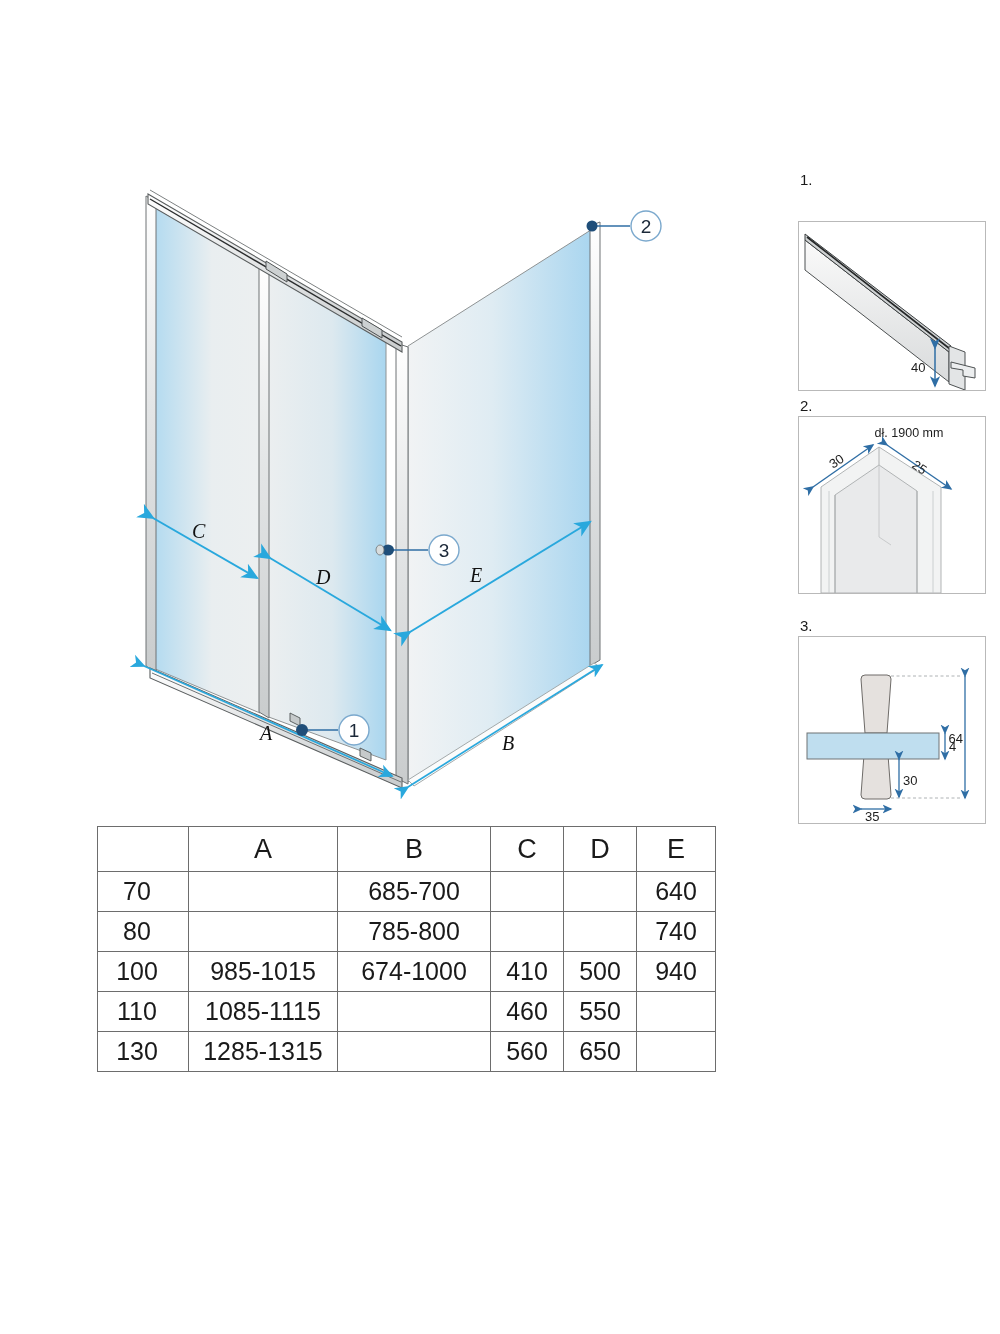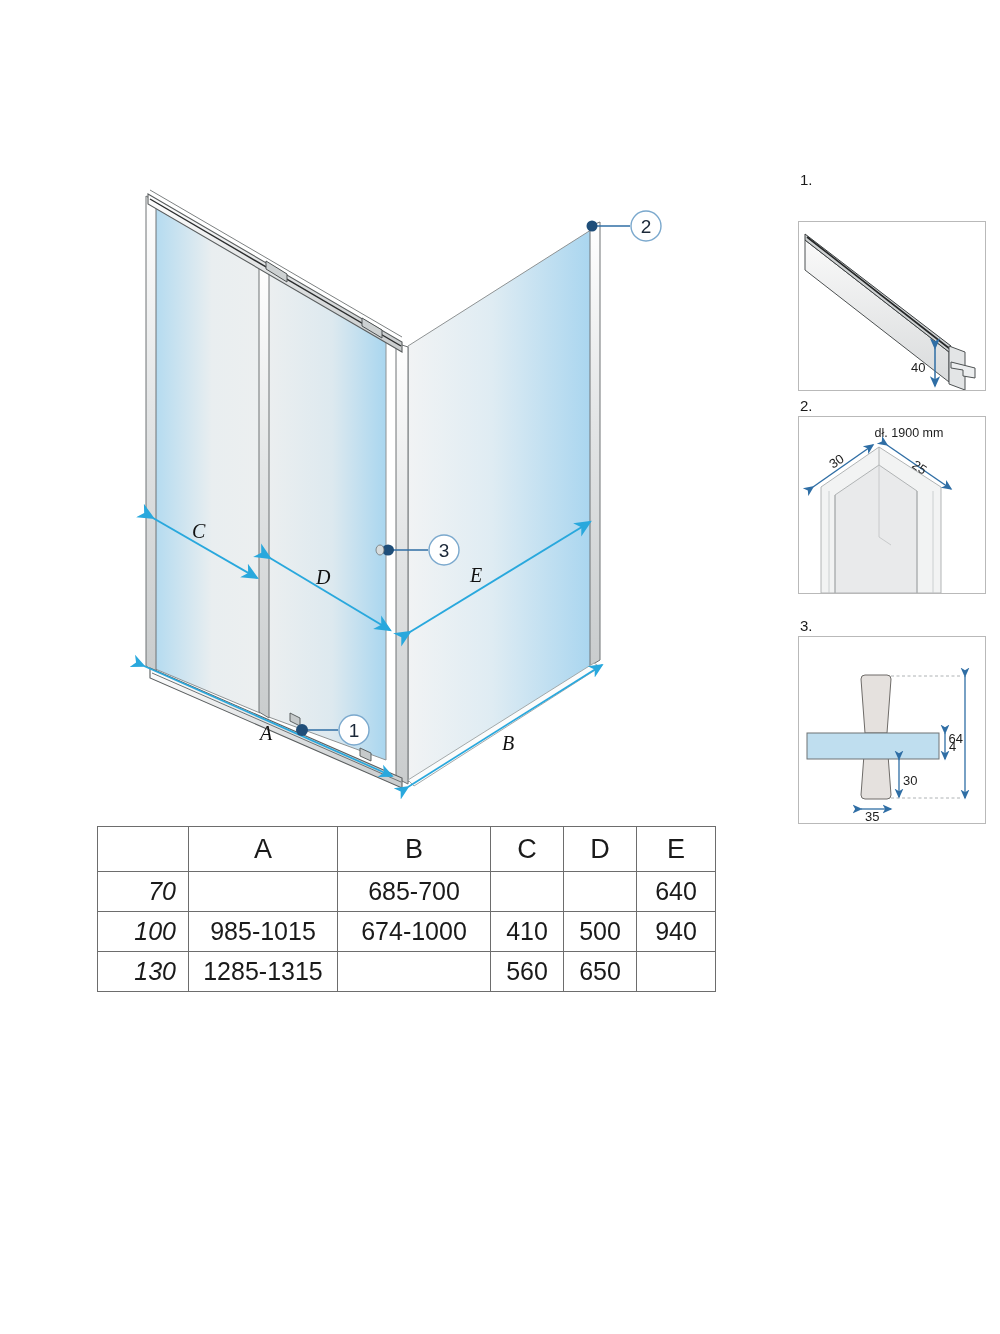--- a/index.html
+++ b/index.html
@@ -43,21 +43,21 @@
     border-collapse:collapse;
     font-size:25px;
   }
   #size-table td,#size-table th{
     border:1px solid #6d6d6d;
     text-align:center;vertical-align:middle;
     font-weight:400;padding:0;
     height:39px;
   }
   #size-table thead th{height:44px;font-size:27px;}
-  #size-table .c-first{width:78px;text-align:right;padding-right:12px;font-style:italic;}
+  #size-table .c-first{width:78px;padding-right:12px;}
   #size-table .c-a{width:148px;}
   #size-table .c-b{width:152px;}
   #size-table .c-c{width:72px;}
   #size-table .c-d{width:72px;}
   #size-table .c-e{width:78px;}
 </style>
 </head>
 <body>
 
 <div class="page">
@@ -308,28 +308,44 @@
     <tbody>
       <tr>
         <td class="c-first">70</td>
         <td class="c-a"></td>
         <td class="c-b">685-700</td>
         <td class="c-c"></td>
         <td class="c-d"></td>
         <td class="c-e">640</td>
       </tr>
       <tr>
+        <td class="c-first">80</td>
+        <td class="c-a"></td>
+        <td class="c-b">785-800</td>
+        <td class="c-c"></td>
+        <td class="c-d"></td>
+        <td class="c-e">740</td>
+      </tr>
+      <tr>
         <td class="c-first">100</td>
         <td class="c-a">985-1015</td>
         <td class="c-b">674-1000</td>
         <td class="c-c">410</td>
         <td class="c-d">500</td>
         <td class="c-e">940</td>
       </tr>
       <tr>
+        <td class="c-first">110</td>
+        <td class="c-a">1085-1115</td>
+        <td class="c-b"></td>
+        <td class="c-c">460</td>
+        <td class="c-d">550</td>
+        <td class="c-e"></td>
+      </tr>
+      <tr>
         <td class="c-first">130</td>
         <td class="c-a">1285-1315</td>
         <td class="c-b"></td>
         <td class="c-c">560</td>
         <td class="c-d">650</td>
         <td class="c-e"></td>
       </tr>
     </tbody>
   </table>
 

